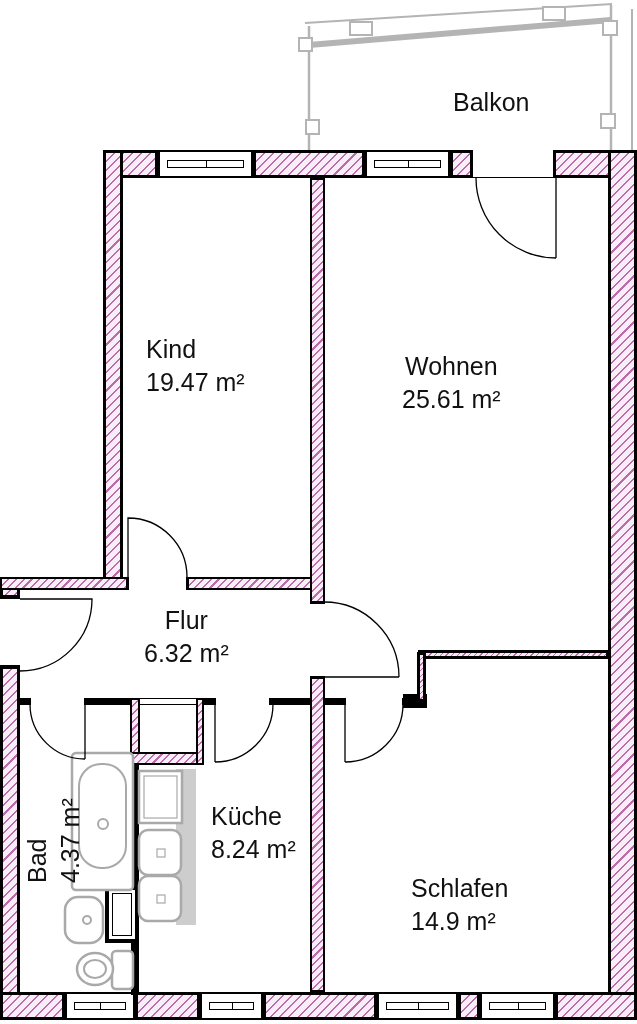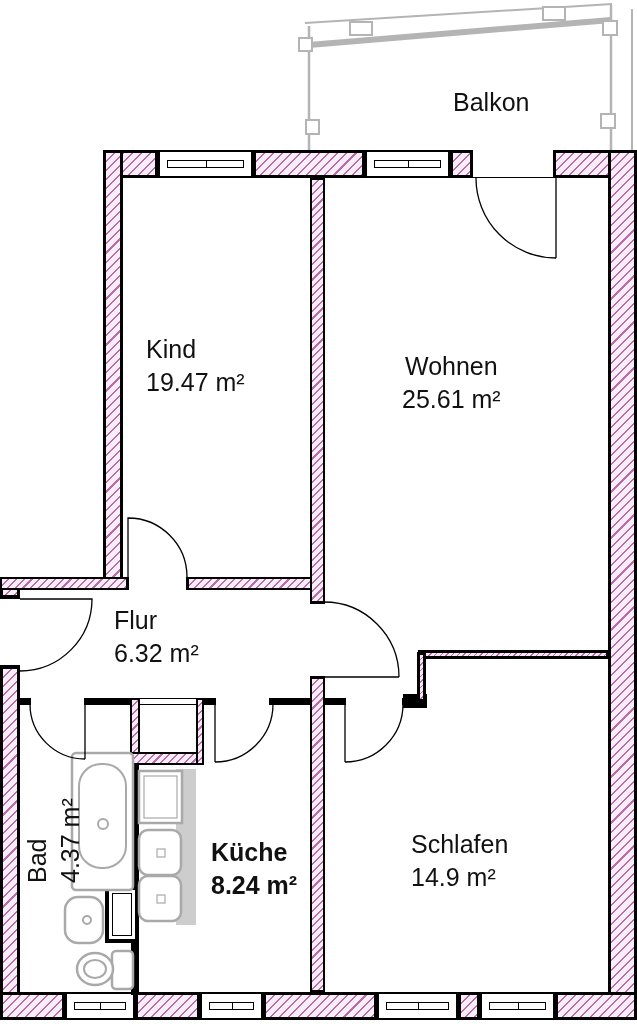--- a/index.html
+++ b/index.html
@@ -185,30 +185,30 @@
     <div>Balkon</div>
   </div>
   <div class="rlabel" style="left:146px;top:333px;">
     <div>Kind</div>
     <div>19.47 m²</div>
   </div>
   <div class="rlabel" style="left:402px;top:350px;text-align:center;">
     <div>Wohnen</div>
     <div>25.61 m²</div>
   </div>
-  <div class="rlabel" style="left:114px;top:604px;">
+  <div class="rlabel" style="left:144px;top:604px;text-align:center;">
     <div>Flur</div>
     <div>6.32 m²</div>
   </div>
   <div class="rlabel bad-label">
     <div>Bad</div>
     <div>4.37 m²</div>
   </div>
-  <div class="rlabel" style="left:211px;top:836px;font-weight:bold;">
+  <div class="rlabel" style="left:211px;top:800px;">
     <div>Küche</div>
     <div>8.24 m²</div>
   </div>
-  <div class="rlabel" style="left:411px;top:828px;">
+  <div class="rlabel" style="left:411px;top:872px;">
     <div>Schlafen</div>
     <div>14.9 m²</div>
   </div>
 
 </div>
 
 </body></html>

